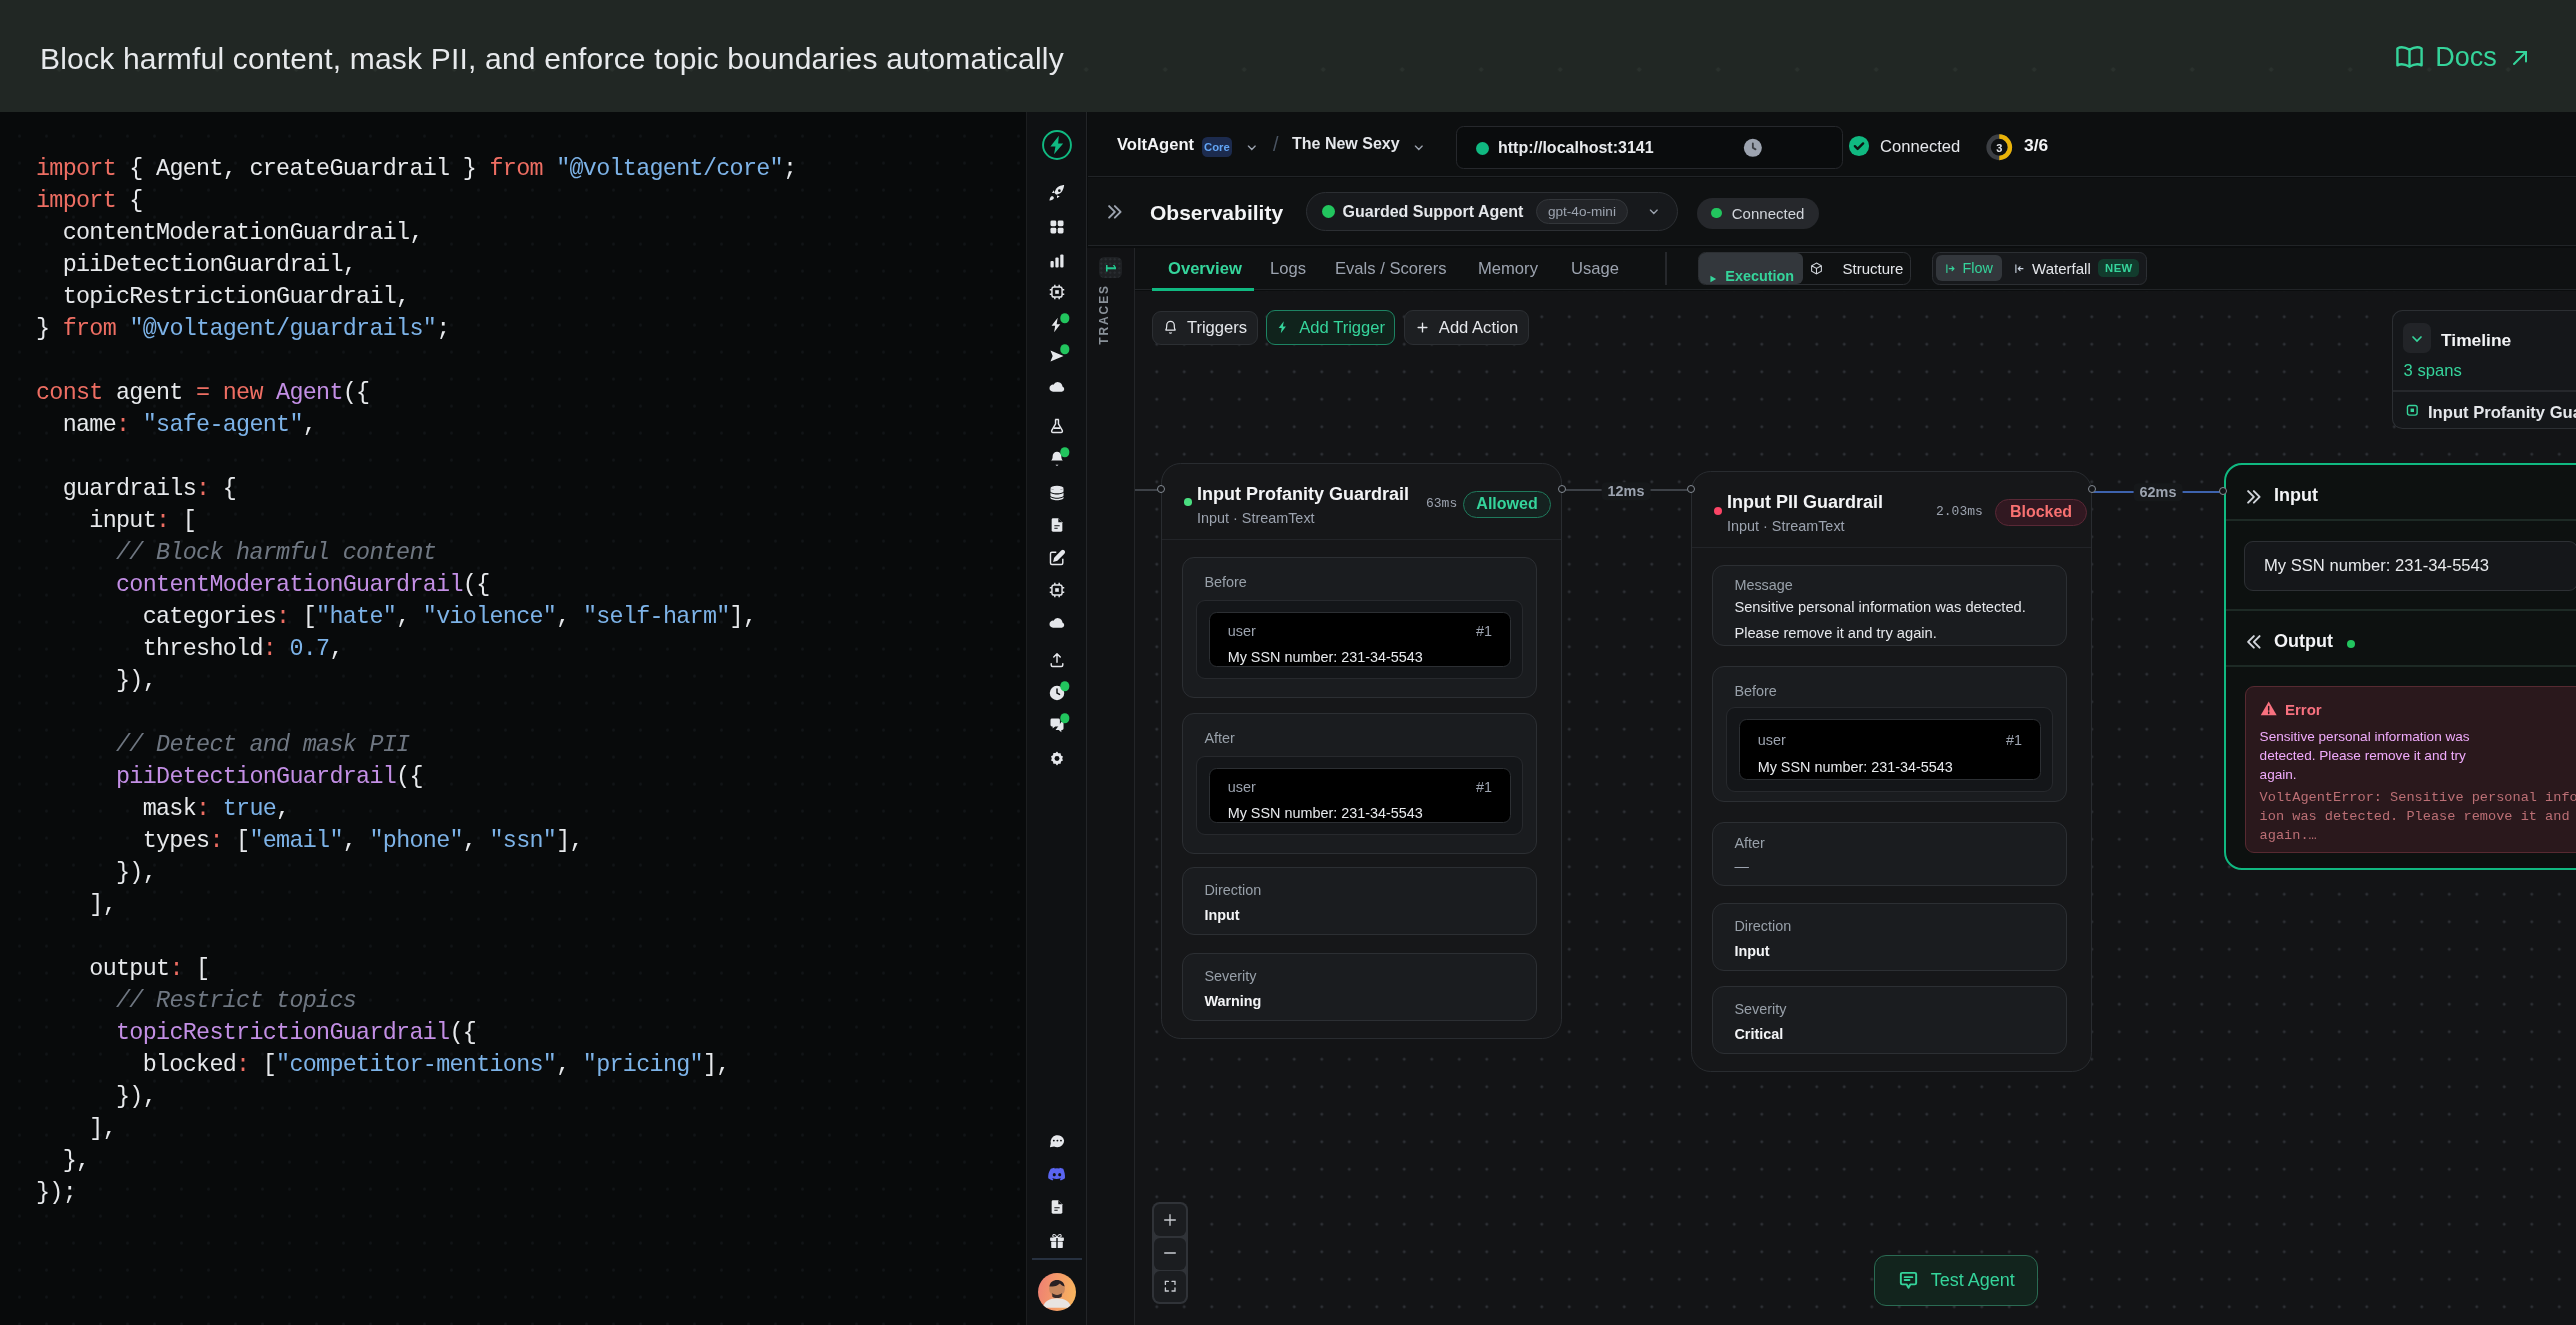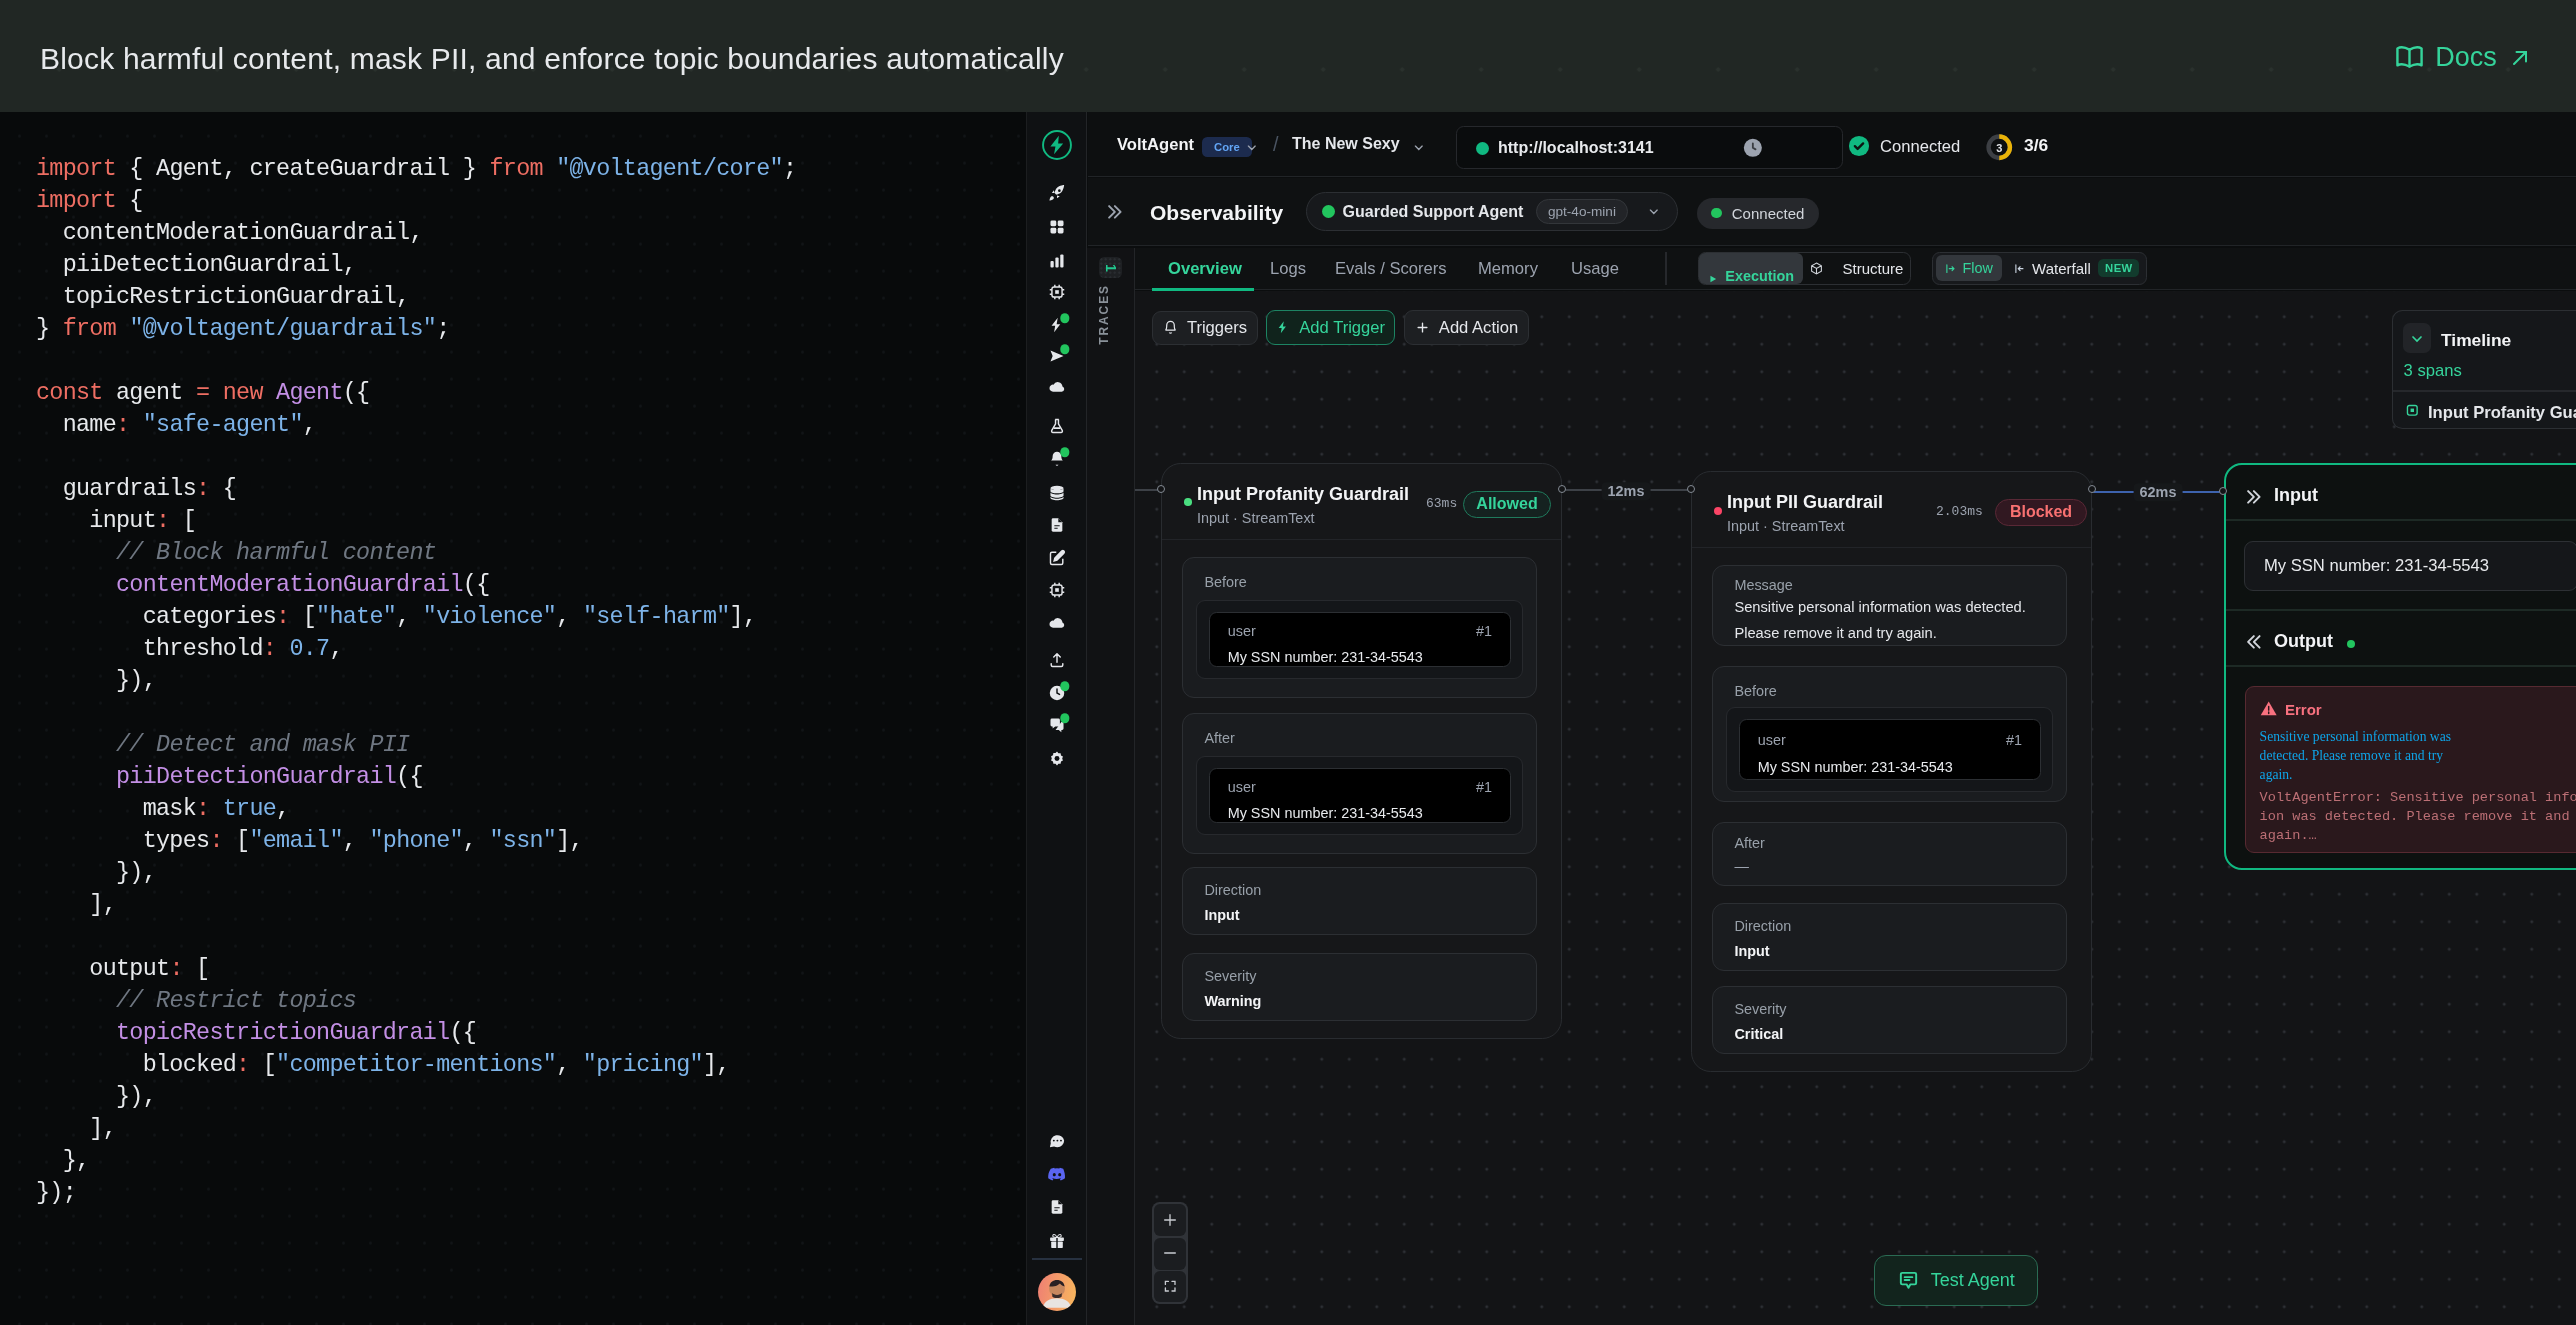--- a/index.html
+++ b/index.html
@@ -248,21 +248,21 @@
       <svg width="38" height="38" viewBox="0 0 24 24">
         <circle cx="12" cy="10" r="5" fill="#c8885f"></circle>
         <path d="M7.2 8.6C7.5 5.8 9.5 4.4 12 4.4s4.5 1.4 4.8 4.2c-1.8-.6-3-2-3-2s-1.5 1.6-4.6 2z" fill="#2a2023"></path>
         <path d="M9 12.5c.8 1.8 5.2 1.8 6 0v2.3c-1 1.4-5 1.4-6 0z" fill="#3a2c2a"></path>
         <path d="M3 22c.8-4.2 4.6-6 9-6s8.2 1.8 9 6z" fill="#e8e4e0"></path>
       </svg>
     </div>
 </div>
 <div class="abs" id="navbar">
  <span class="abs" style="left:29px;top:23px;font-size:16.6px;font-weight:700;color:#f3f4f6">VoltAgent</span>
- <span class="abs" style="left:114px;top:25px;height:19.7px;padding:0 12px;display:flex;align-items:center;background:#1c2b4e;border-radius:5.3px;color:#62a5f5;font-size:11.3px;font-weight:700">Core</span>
+ <span class="abs" style="left:114px;top:25px;height:19.7px;padding:0 2px;display:flex;align-items:center;background:#1c2b4e;border-radius:5.3px;color:#62a5f5;font-size:11.3px;font-weight:700">Core</span>
  <svg class="abs" style="left:157px;top:29px" width="13.6" height="13.6" viewBox="0 0 24 24" fill="none" stroke="#9ca3af" stroke-width="2.4" stroke-linecap="round">
       <path d="M6 9l6 6 6-6"></path>
     </svg>
  <span class="abs" style="left:185px;top:21px;font-size:19.7px;color:#4b5563">/</span>
  <span class="abs" style="left:204px;top:23.4px;font-size:16px;font-weight:700;color:#e5e7eb">The New Sexy</span>
  <svg class="abs" style="left:324px;top:29px" width="13.6" height="13.6" viewBox="0 0 24 24" fill="none" stroke="#9ca3af" stroke-width="2.4" stroke-linecap="round">
       <path d="M6 9l6 6 6-6"></path>
     </svg>
  <div class="abs" style="left:368px;top:14.4px;width:387px;height:43px;background:#0a0c0d;border:1.5px solid #26282c;border-radius:7.6px">
    <span class="abs" style="left:19px;top:14.4px;width:13px;height:13px;border-radius:50%;background:#10b981"></span>
@@ -458,21 +458,21 @@
       </svg>
   <span class="abs" style="left:48px;top:166px;font-size:18px;font-weight:700;color:#f3f4f6">Output</span>
   <span class="abs" style="left:121px;top:175px;width:8.3px;height:8.3px;border-radius:50%;background:#22c55e"></span>
   <div class="abs" style="left:0;top:200px;width:100%;height:1.5px;background:#1d2a25"></div>
   <div class="abs" style="left:19px;top:221px;width:344px;height:167px;background:#2a181c;border:1.5px solid #572a31;border-radius:9px">
     <svg class="abs" style="left:13.6px;top:13px" width="17.4" height="17.4" viewBox="0 0 24 24" fill="#f8717f">
           <path d="M12 2 23 21H1z"></path>
           <path d="M12 9v5M12 16.5v2" stroke="#2a181c" stroke-width="2" stroke-linecap="round"></path>
         </svg>
     <span class="abs" style="left:39px;top:13.6px;font-size:15px;font-weight:700;color:#f8717f">Error</span>
-    <div class="abs" style="left:13.6px;top:40px;font-family:Liberation Serif, serif;font-size:13.6px;line-height:19px;color:#0ea5e9;white-space:pre">Sensitive personal information was
+    <div class="abs" style="left:13.6px;top:40px;font-family:Liberation Sans, sans-serif;font-size:13.6px;line-height:19px;color:#f0abfc;white-space:pre">Sensitive personal information was
 detected. Please remove it and try
 again.</div>
     <div class="abs" style="left:13.6px;top:101px;font-family:'Liberation Mono',monospace;font-size:13.6px;line-height:19px;color:#bc6f75;white-space:pre">VoltAgentError: Sensitive personal informat
 ion was detected. Please remove it and try
 again.…</div>
   </div>
  </div>
 
  <span class="conn" style="left:23px;top:194px"></span>
  <span class="conn" style="left:424px;top:194px"></span>

